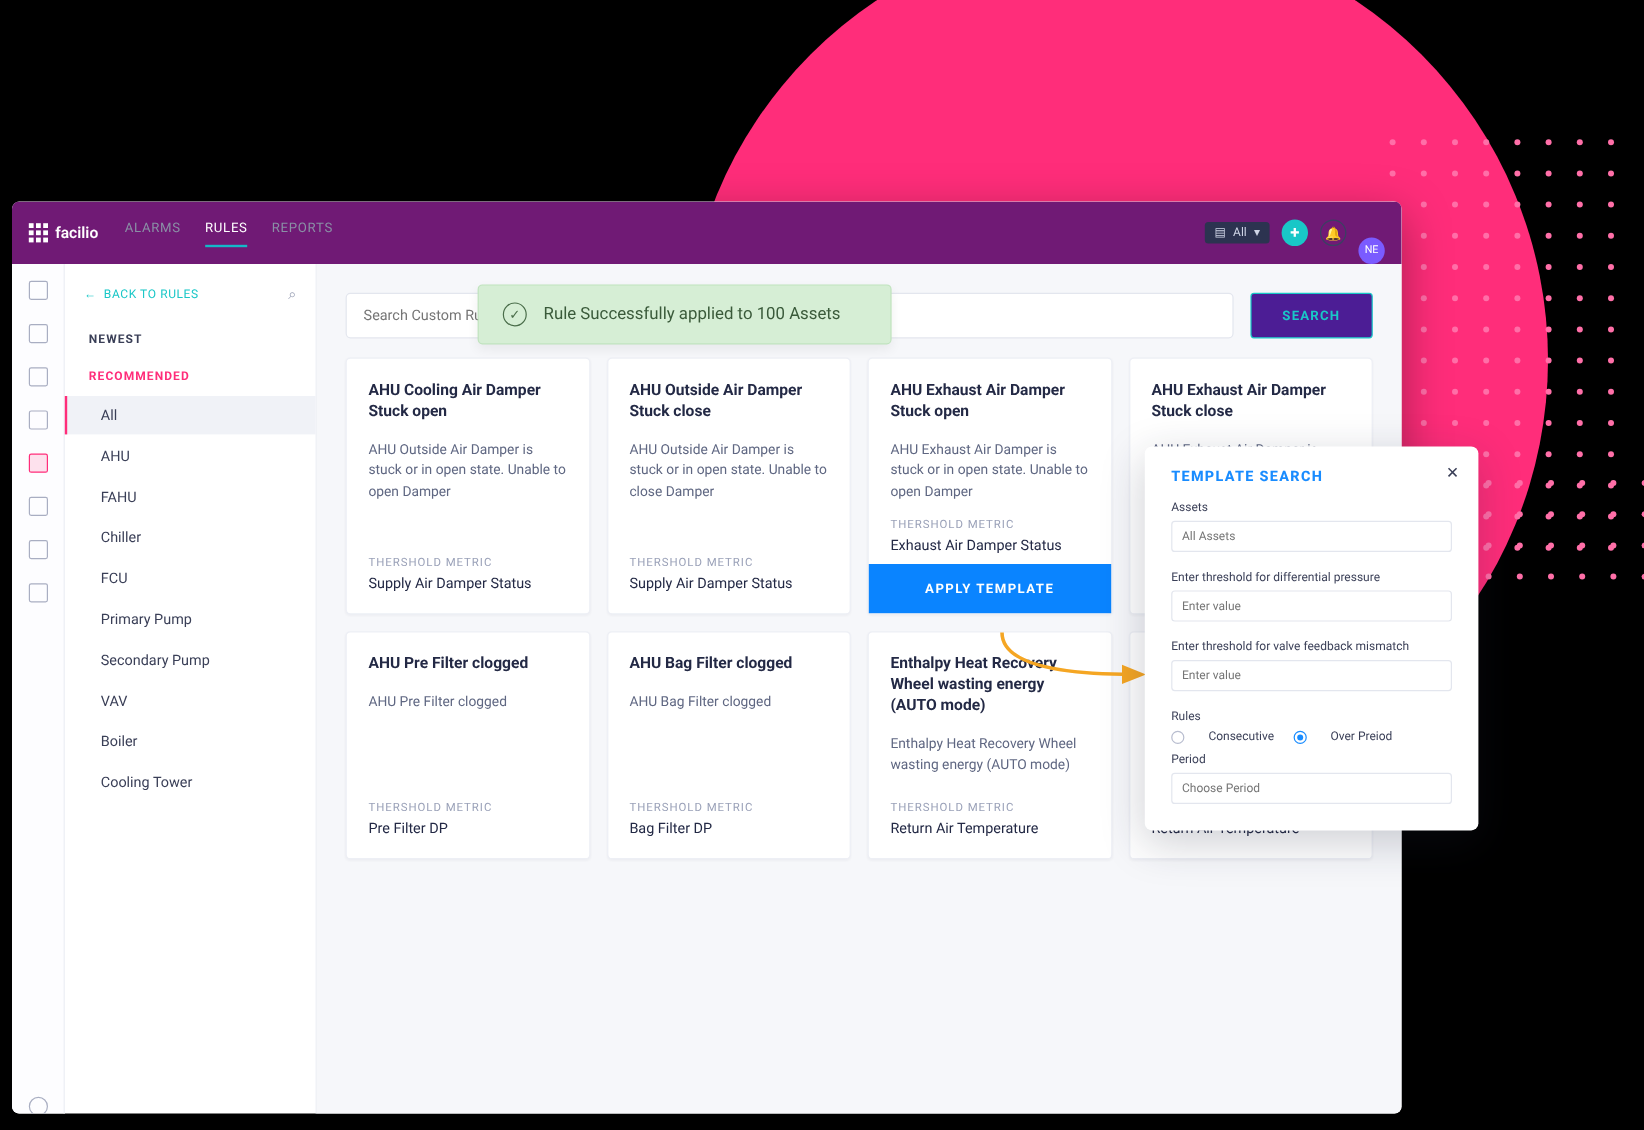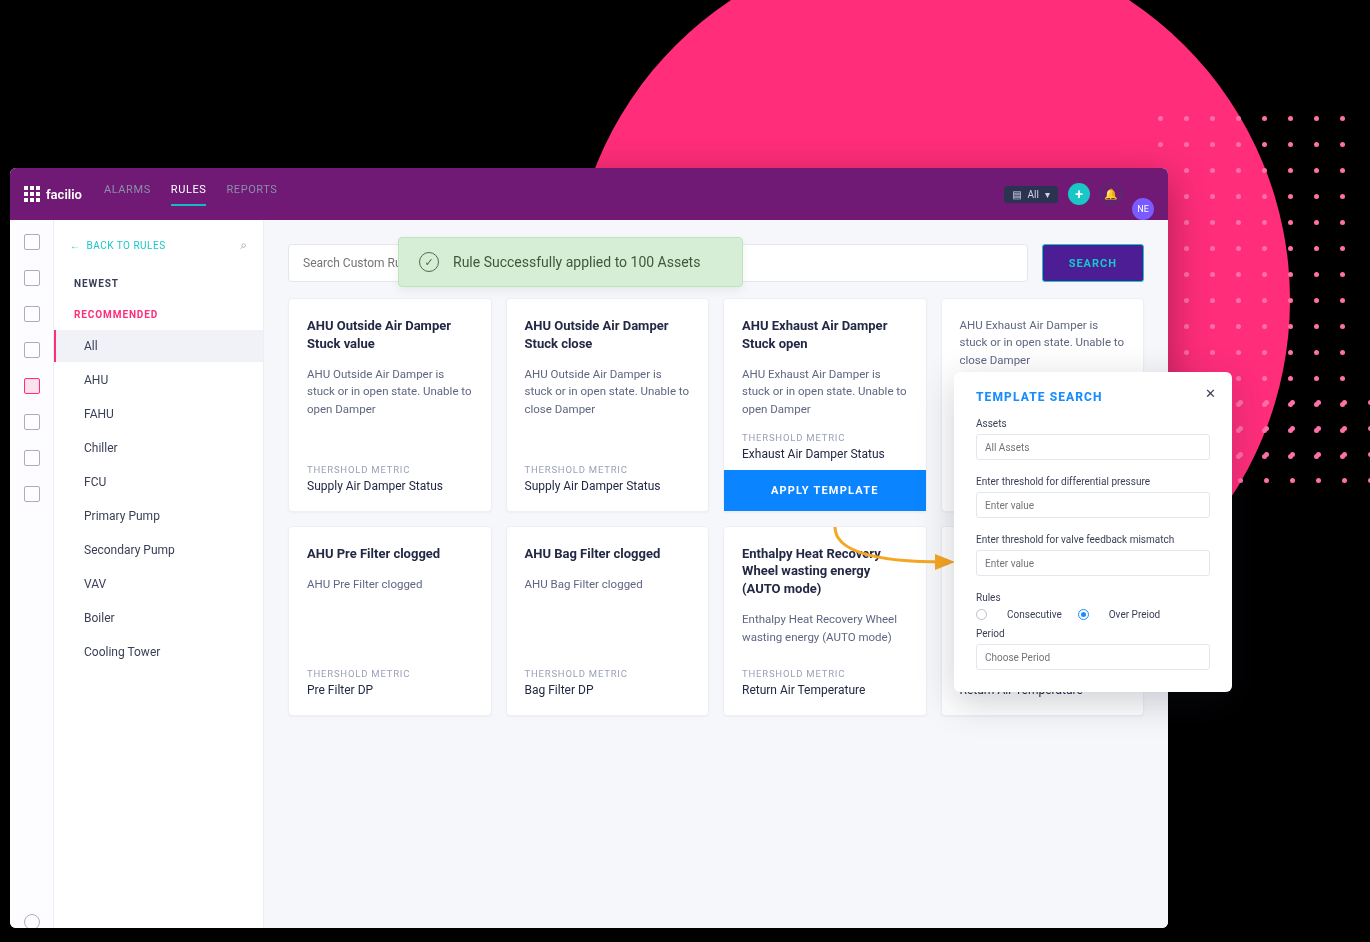--- a/index.html
+++ b/index.html
@@ -293,39 +293,40 @@
       <div class="searchrow">
         <input class="searchbox" placeholder="Search Custom Rules" style="">
         <button class="search-btn">SEARCH</button>
         <div class="toast">
           <span class="tick">✓</span>
           <span class="txt">Rule Successfully applied to 100 Assets</span>
         </div>
       </div>
       <div class="grid" id="card-grid">
           <div class="card">
-            <h3>AHU Outside Air Damper Stuck value</h3>
+            <h3>AHU Cooling Air Damper Stuck open</h3>
             <p>AHU Outside Air Damper is stuck or in open state. Unable to open Damper</p>
             <div class="tm-label">THERSHOLD METRIC</div>
             <div class="tm-val">Supply Air Damper Status</div>
           </div>
           <div class="card">
             <h3>AHU Outside Air Damper Stuck close</h3>
             <p>AHU Outside Air Damper is stuck or in open state. Unable to close Damper</p>
             <div class="tm-label">THERSHOLD METRIC</div>
             <div class="tm-val">Supply Air Damper Status</div>
           </div>
           <div class="card" style="padding-bottom: 50px;">
             <h3>AHU Exhaust Air Damper Stuck open</h3>
             <p>AHU Exhaust Air Damper is stuck or in open state. Unable to open Damper</p>
             <div class="tm-label">THERSHOLD METRIC</div>
             <div class="tm-val">Exhaust Air Damper Status</div>
             <div class="apply-btn">APPLY TEMPLATE</div>
           </div>
           <div class="card">
+            <h3>AHU Exhaust Air Damper Stuck close</h3>
             <p>AHU Exhaust Air Damper is stuck or in open state. Unable to close Damper</p>
             <div class="tm-label">THERSHOLD METRIC</div>
             <div class="tm-val">Exhaust Air Damper Status</div>
           </div>
           <div class="card">
             <h3>AHU Pre Filter clogged</h3>
             <p>AHU Pre Filter clogged</p>
             <div class="tm-label">THERSHOLD METRIC</div>
             <div class="tm-val">Pre Filter DP</div>
           </div>

